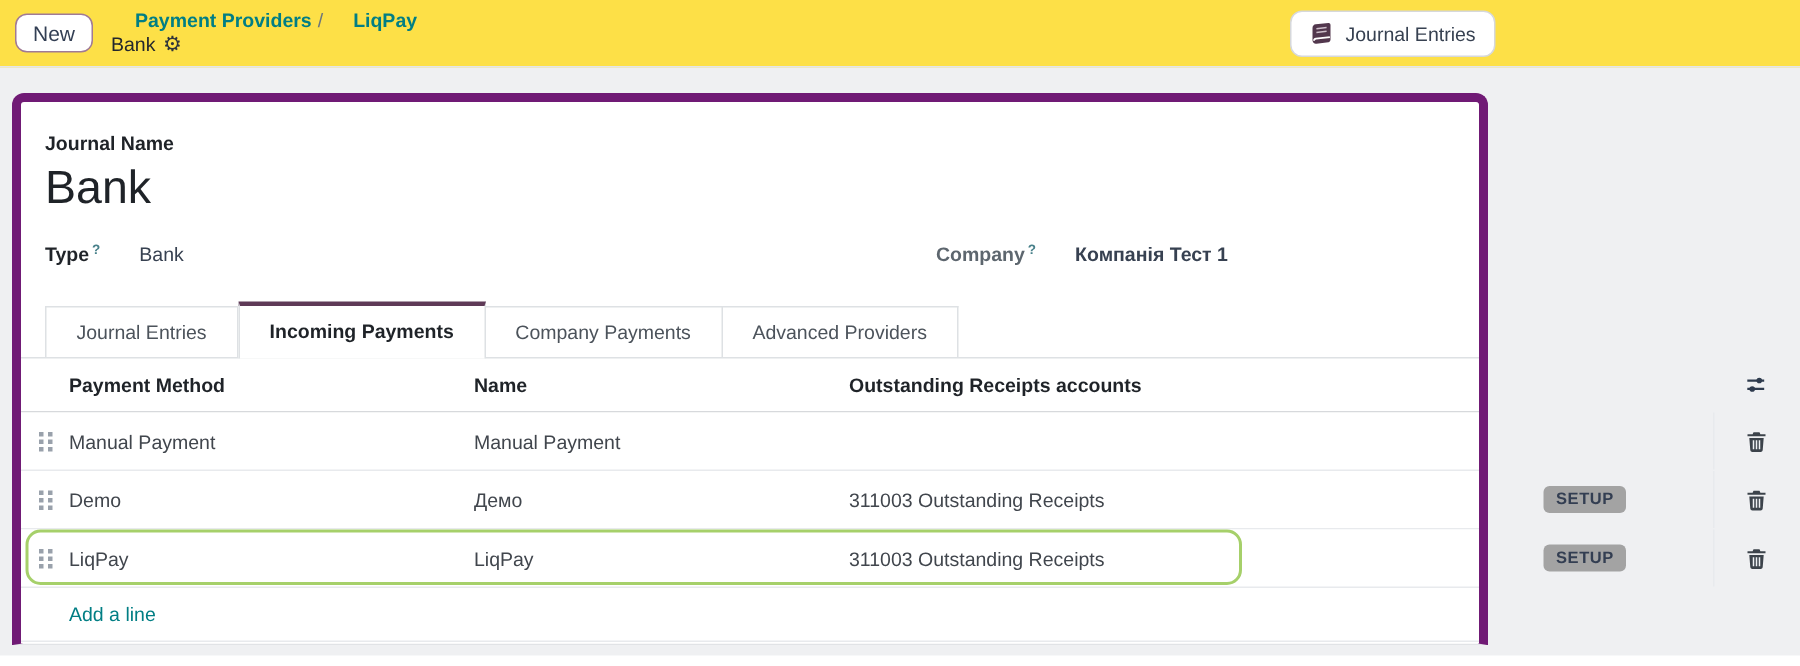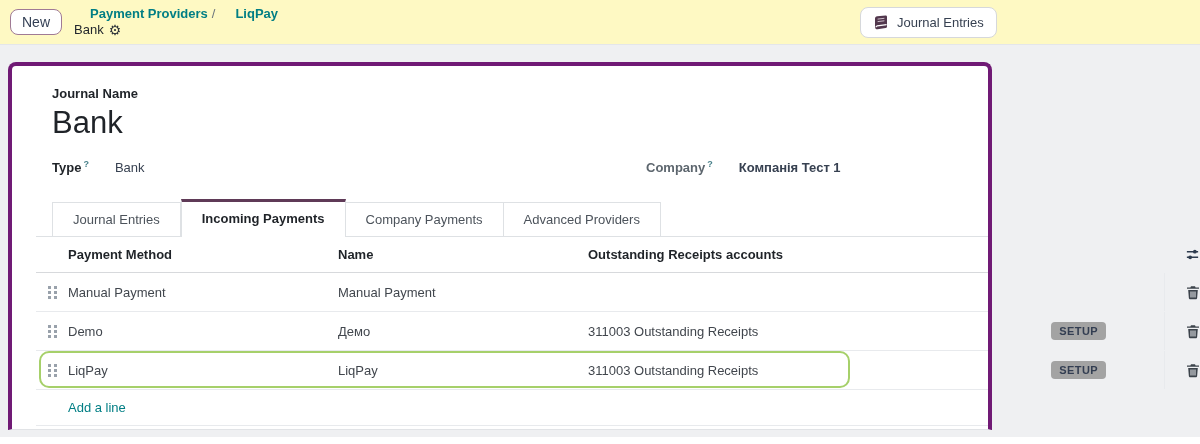--- a/index.html
+++ b/index.html
@@ -8,42 +8,42 @@
   }
   *{box-sizing:border-box;}
   html,body{margin:0;padding:0;}
   body{
     width:1200px;height:444px;overflow:hidden;position:relative;
     background:#eff0f2;font-family:"Liberation Sans",sans-serif;color:var(--ink);
     font-size:13px;
   }
   
   .topbar{
-    position:absolute;left:0;top:0;width:1200px;height:45px;background:#fef9c3;
+    position:absolute;left:0;top:0;width:1200px;height:45px;background:#fde047;
     border-bottom:1px solid #e4e6e9;display:flex;align-items:center;padding:0 10px;
   }
   .btn-new{
     background:#fff;border:1px solid #a07a95;border-radius:8px;color:#333f54;
     font-size:14px;padding:4px 11px;cursor:pointer;font-family:inherit;
   }
   .crumbs{margin-left:12px;line-height:1.25;}
   .crumbs .l1{font-weight:700;font-size:13px;}
   .crumbs a{color:var(--teal);text-decoration:none;cursor:pointer;padding-left:16px;}
   .crumbs .sep{color:#6c757d;font-weight:400;padding:0 4px;}
   .crumbs .l2{font-size:13px;color:#23272d;display:flex;align-items:center;gap:5px;}
   .gear{font-family:"DejaVu Sans",sans-serif;font-size:14px;color:#30353a;cursor:pointer;line-height:1;}
   .btn-journal{
     position:absolute;left:860px;top:7px;height:31px;display:flex;align-items:center;gap:8px;
     background:#fff;border:1px solid #d6d8db;border-radius:8px;padding:0 12px;
     font-size:13px;color:#374151;cursor:pointer;font-family:inherit;
   }
   
   .card{
     position:absolute;left:8px;top:62px;width:984px;height:368px;background:#fff;
-    border:4px solid #701a75;border-bottom:1px solid #e1e3e6;border-radius:8px 8px 0 0;padding-left:24px;
+    border:6px solid #701a75;border-bottom:1px solid #e1e3e6;border-radius:8px 8px 0 0;
   }
   .card-pad{padding:20px 16px 0 16px;}
   .fld-label{font-weight:700;font-size:13px;color:#1f2328;}
   .h1{font-size:31px;font-weight:500;color:#1f2328;line-height:40px;margin-top:2px;}
   .sup{font-size:9px;color:#48808a;vertical-align:super;margin-left:2px;}
   .fields{display:flex;margin-top:16px;}
   .fgroup{display:flex;align-items:baseline;}
   .fgroup.left{width:594px;}
   .fgroup .val{margin-left:26px;color:#374151;}
   .lbl-company{font-weight:600;color:#5d666e;}

